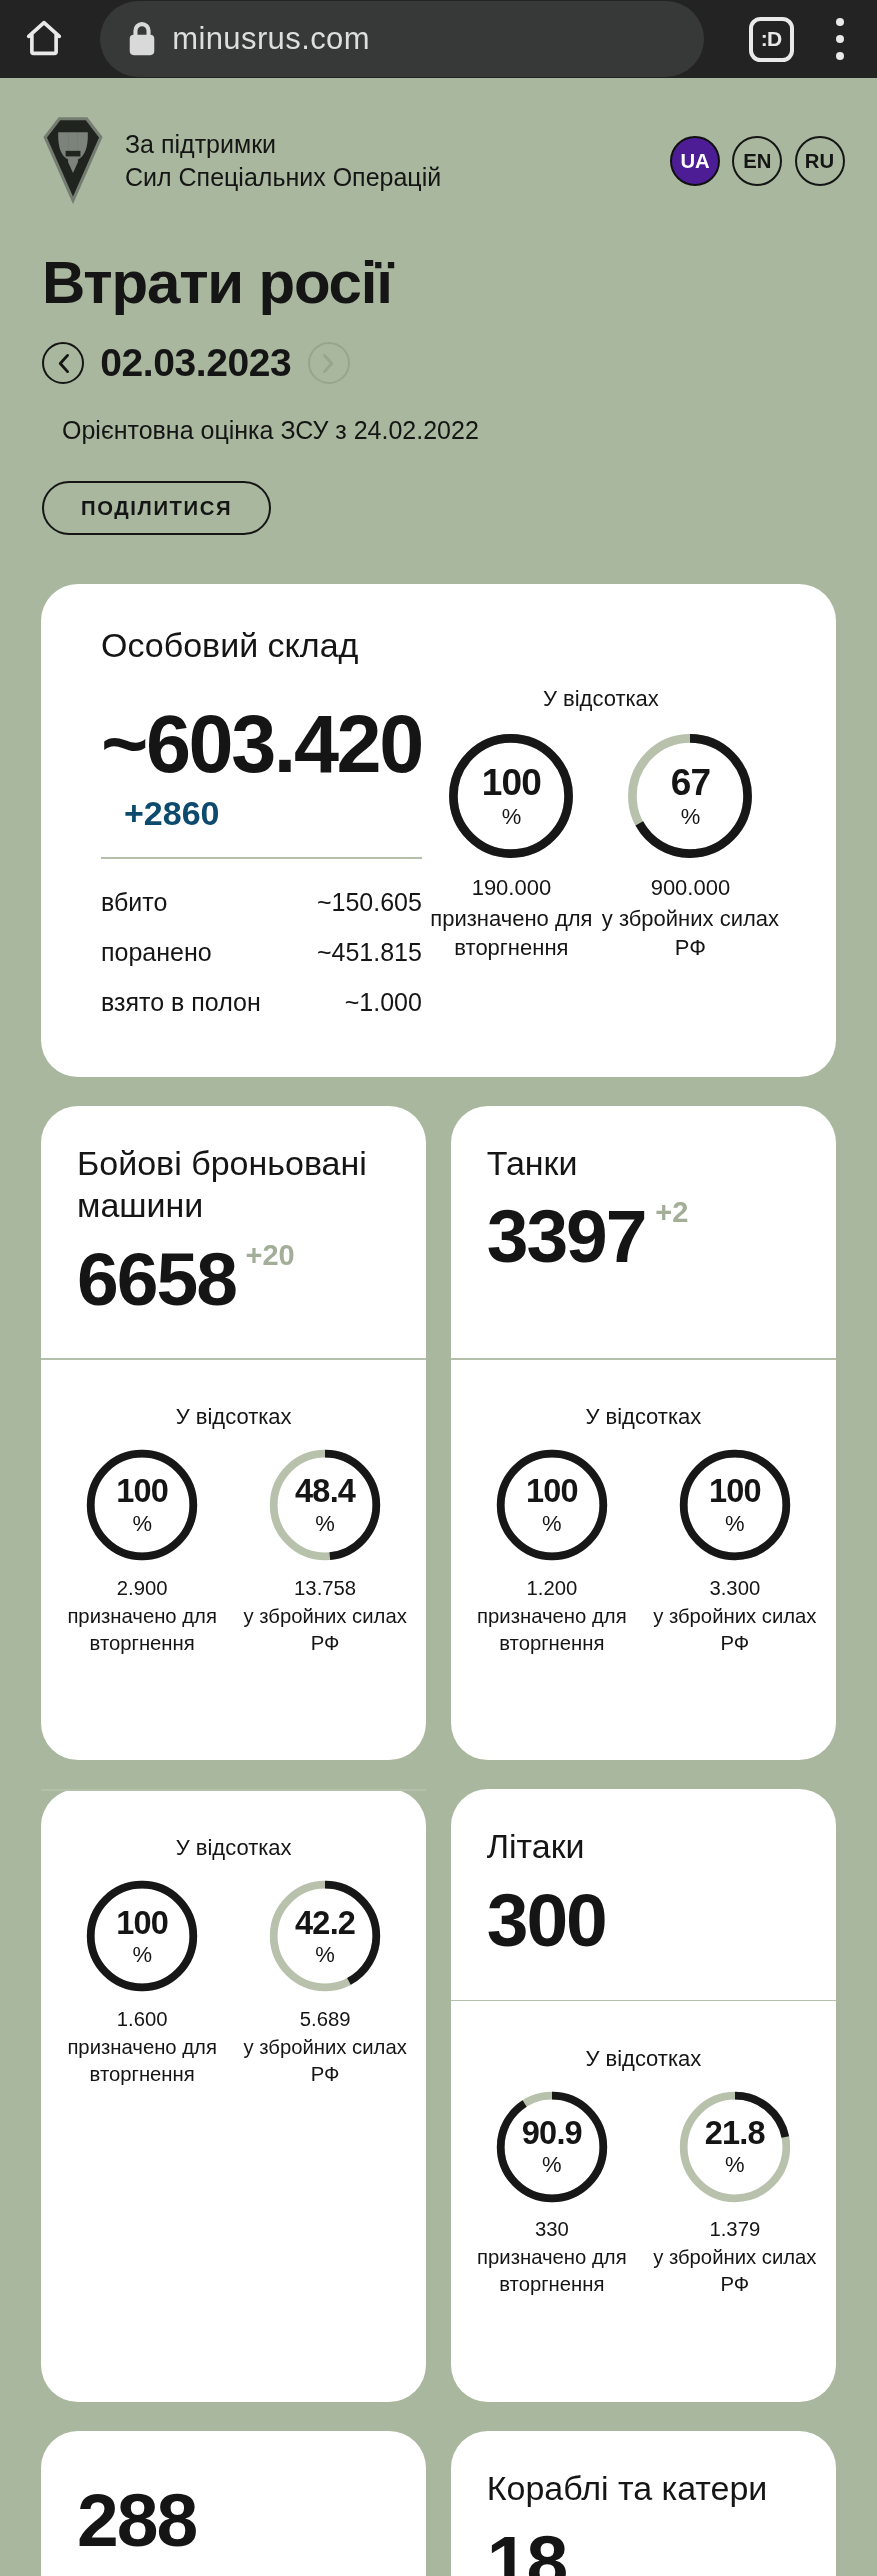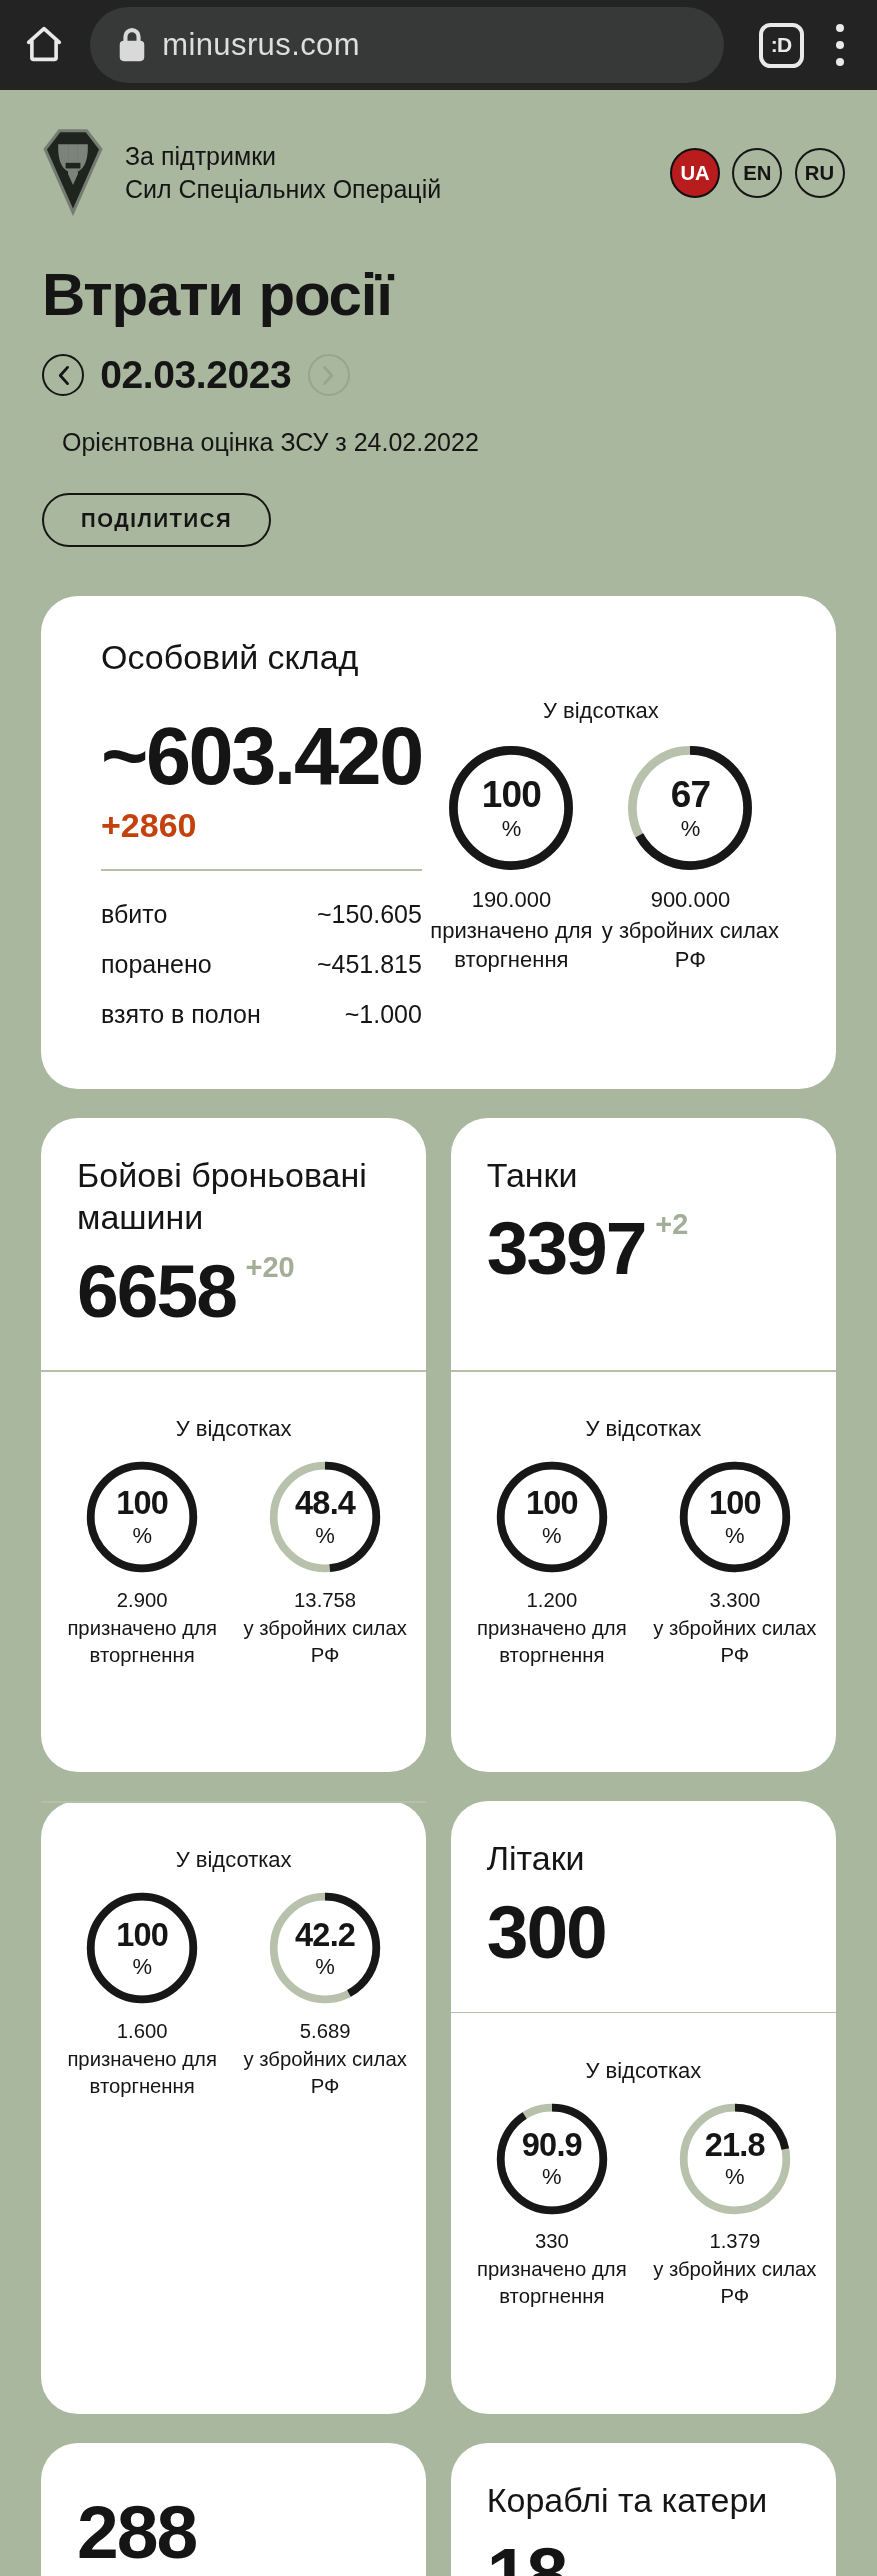--- a/index.html
+++ b/index.html
@@ -7,23 +7,23 @@
   body {
     height:2576px; overflow:hidden;
     background:#a9b79e;
     font-family:"Liberation Sans", sans-serif;
     color:#151515;
     position:relative;
   }
 
   
   .browser-bar {
-    height:90px; background:#222322;
+    height:78px; background:#222322;
     display:flex; align-items:center;
-    padding:0 21px 0 18px; gap:20px;
+    padding:0 21px 0 18px; gap:30px;
   }
   .home-btn { width:52px; height:52px; display:flex; align-items:center; justify-content:center; flex:0 0 auto; }
   .url-pill {
     flex:1; height:76px; background:#373838; border-radius:38px;
     display:flex; align-items:center; padding:0 28px; gap:16.2px; min-width:0;
   }
   .url-text { color:#dddedd; font-size:31px; letter-spacing:0.4px; white-space:nowrap; overflow:hidden; }
   .tab-btn {
     width:45px; height:45px; border:4.1px solid #e9e9e9; border-radius:11.4px;
     color:#e9e9e9; display:flex; align-items:center; justify-content:center;
@@ -40,21 +40,21 @@
   .support { display:flex; align-items:center; gap:21px; }
   .support-text { font-size:25px; line-height:1.34; font-weight:500; }
   .langs { display:flex; gap:12.2px; }
   .lang {
     width:50px; height:50px; border-radius:50%;
     border:2.4px solid #151515; background:transparent; color:#151515;
     display:flex; align-items:center; justify-content:center;
     font-size:20.3px; font-weight:600; font-family:"Liberation Sans",sans-serif;
     cursor:pointer;
   }
-  .lang.active { background:#b91c1c; border-color:#101010; color:#ffffff; }
+  .lang.active { background:#4c1d95; border-color:#101010; color:#ffffff; }
 
   
   .page-title { font-size:60px; font-weight:700; letter-spacing:-1.2px; margin:41px 42px 0; }
   .date-row { display:flex; align-items:center; gap:16.2px; margin:24.4px 42px 0; }
   .nav-btn {
     width:42px; height:42px; border-radius:50%; background:transparent;
     border:2.8px solid #151515; display:flex; align-items:center; justify-content:center; cursor:pointer;
   }
   .nav-btn svg { stroke:#151515; }
   .nav-btn.disabled { border-color:#96a58c; }
@@ -88,21 +88,21 @@
   .ring-sign { font-size:22px; margin-top:4.9px; }
   .ring-base { font-size:20.3px; margin-top:14.6px; }
   .ring-caption { font-size:20.3px; line-height:1.32; text-align:center; margin-top:3.2px; }
 
   
   .personnel-card { margin:49px 41px 0; padding:42px 60px 49px; }
   .pc-title { font-size:34px; font-weight:500; }
   .pc-body { display:flex; justify-content:space-between; margin-top:8.1px; }
   .pc-left { width:390px; }
   .pc-total { font-size:81px; font-weight:700; letter-spacing:-2.4px; margin-top:24.4px; white-space:nowrap; }
-  .pc-delta { font-size:34px; font-weight:700; color:#c2410c; margin-top:3.2px; }
+  .pc-delta { font-size:34px; font-weight:700; color:#0c4a6e; margin-top:3.2px;margin-left:23px; }
   .pc-left .divider { margin-top:24.4px; }
   .pc-rows { margin-top:18px; }
   .pc-row { display:flex; justify-content:space-between; font-size:25px; padding:10.6px 0; }
   .pc-right { width:366px; display:flex; flex-direction:column; align-items:center; padding-top:13px; }
   .pc-right .rings-row { width:100%; margin-top:19.5px; }
   .pc-right .ring { width:128px; height:128px; }
   .pc-right .ring-value { font-size:37px; }
   .pc-right .ring-base { font-size:22px; }
   .pc-right .ring-caption { font-size:22px; }
 

